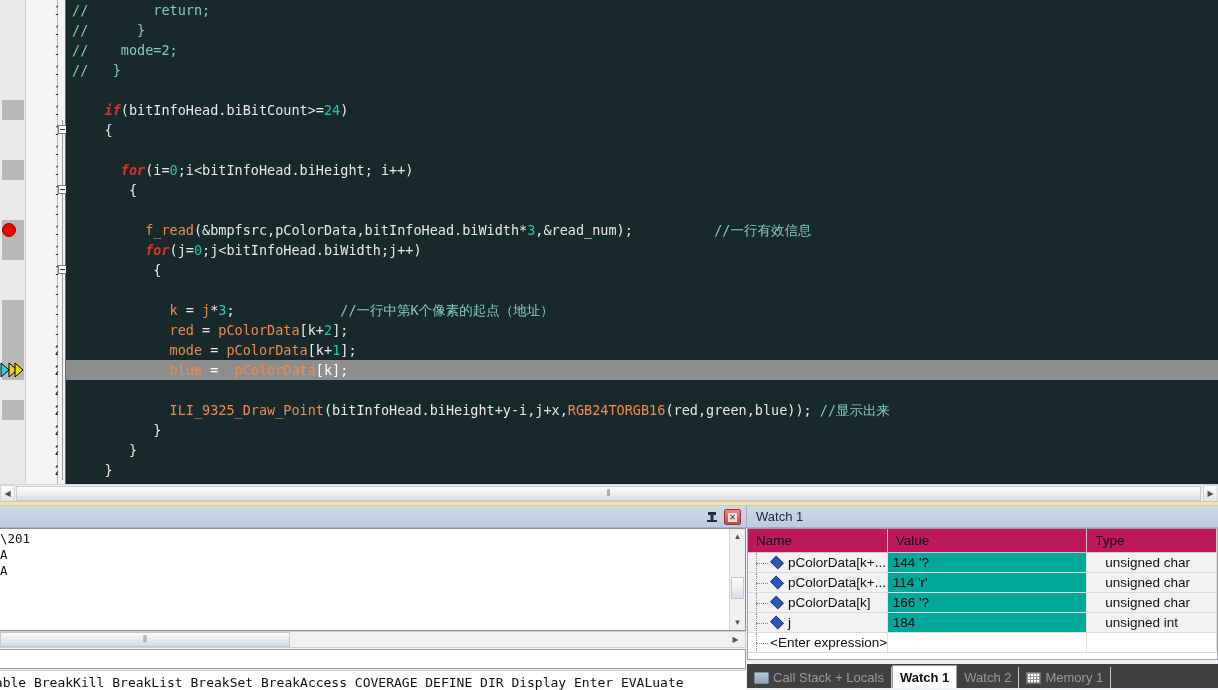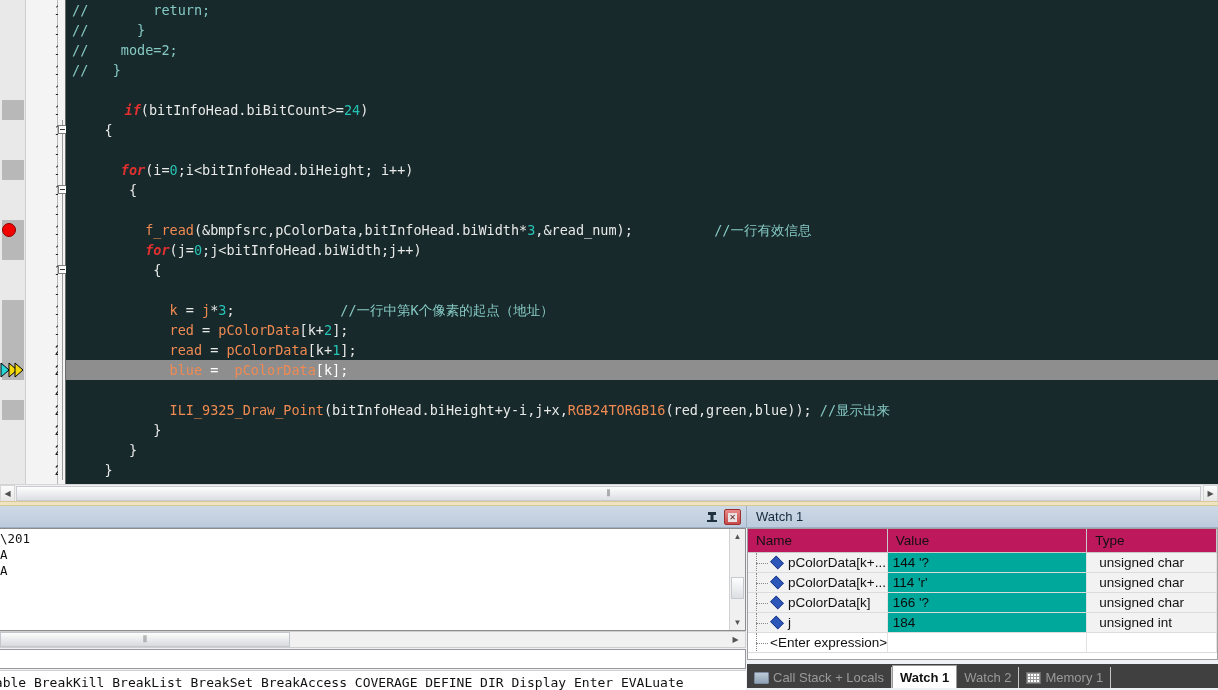--- a/index.html
+++ b/index.html
@@ -376,21 +376,21 @@
     display: flex; align-items: center;
     padding-left: 5px;
     font-size: 13.5px; color: #0b0b0b;
     background: #00a79b;
     border-right: 1px solid #e2e2e2;
     white-space: nowrap; overflow: hidden;
   }
   .wg-row .ctype {
     width: 130px;
     display: flex; align-items: center;
-    padding-left: 12px;
+    padding-left: 18px;
     font-size: 13.5px; color: #111;
     background: #f2f2f2;
     border-right: 1px solid #e2e2e2;
     white-space: nowrap; overflow: hidden;
   }
   .wg-row.enter .cname { background: #ffffff; padding-left: 0; }
   .wg-row.enter .cvalue { background: #ffffff; }
   .wg-row.enter .ctype { background: #ffffff; }
   .wg-row.enter .entertext {
     font-size: 13.5px; color: #111; white-space: nowrap;
@@ -522,33 +522,33 @@
         <div class="fold-line" style="top: 420px; height: 20px;"></div>
         <div class="fold-line" style="top: 440px; height: 20px;"></div>
         <div class="fold-line" style="top: 460px; height: 20px;"></div>
       </div>
     <div class="editor-code">
         <div class="code-line" style="top: 0px;"><span class="pad"><span class="t-cmt">//        return;</span></span></div>
         <div class="code-line" style="top: 20px;"><span class="pad"><span class="t-cmt">//      }</span></span></div>
         <div class="code-line" style="top: 40px;"><span class="pad"><span class="t-cmt">//    mode=2;</span></span></div>
         <div class="code-line" style="top: 60px;"><span class="pad"><span class="t-cmt">//   }</span></span></div>
         <div class="code-line" style="top: 80px;"><span class="pad"></span></div>
-        <div class="code-line" style="top: 100px; padding-left: 20px;"><span class="pad"><span class="t-punc">    </span><span class="t-kw">if</span><span class="t-id">(bitInfoHead.biBitCount&gt;=</span><span class="t-num">24</span><span class="t-id">)</span></span></div>
+        <div class="code-line" style="top: 100px;"><span class="pad"><span class="t-punc">    </span><span class="t-kw">if</span><span class="t-id">(bitInfoHead.biBitCount&gt;=</span><span class="t-num">24</span><span class="t-id">)</span></span></div>
         <div class="code-line" style="top: 120px;"><span class="pad"><span class="t-id">    {</span></span></div>
         <div class="code-line" style="top: 140px;"><span class="pad"></span></div>
         <div class="code-line" style="top: 160px;"><span class="pad"><span class="t-punc">      </span><span class="t-kw">for</span><span class="t-id">(i=</span><span class="t-num">0</span><span class="t-id">;i&lt;bitInfoHead.biHeight; i++)</span></span></div>
         <div class="code-line" style="top: 180px;"><span class="pad"><span class="t-id">       {</span></span></div>
         <div class="code-line" style="top: 200px;"><span class="pad"></span></div>
         <div class="code-line" style="top: 220px;"><span class="pad"><span class="t-punc">         </span><span class="t-fn">f_read</span><span class="t-id">(&amp;bmpfsrc,pColorData,bitInfoHead.biWidth*</span><span class="t-num">3</span><span class="t-id">,&amp;read_num);</span><span class="t-punc">          </span><span class="t-cmt">//一行有效信息</span></span></div>
         <div class="code-line" style="top: 240px;"><span class="pad"><span class="t-punc">         </span><span class="t-kw">for</span><span class="t-id">(j=</span><span class="t-num">0</span><span class="t-id">;j&lt;bitInfoHead.biWidth;j++)</span></span></div>
         <div class="code-line" style="top: 260px;"><span class="pad"><span class="t-id">          {</span></span></div>
         <div class="code-line" style="top: 280px;"><span class="pad"></span></div>
         <div class="code-line" style="top: 300px;"><span class="pad"><span class="t-punc">            </span><span class="t-var">k</span><span class="t-id"> = </span><span class="t-var">j</span><span class="t-id">*</span><span class="t-num">3</span><span class="t-id">;</span><span class="t-punc">             </span><span class="t-cmt">//一行中第K个像素的起点（地址）</span></span></div>
         <div class="code-line" style="top: 320px;"><span class="pad"><span class="t-punc">            </span><span class="t-var">red</span><span class="t-id"> = </span><span class="t-var">pColorData</span><span class="t-id">[k+</span><span class="t-num">2</span><span class="t-id">];</span></span></div>
-        <div class="code-line" style="top: 340px;"><span class="pad"><span class="t-punc">            </span><span class="t-var">read</span><span class="t-id"> = </span><span class="t-var">pColorData</span><span class="t-id">[k+</span><span class="t-num">1</span><span class="t-id">];</span></span></div>
+        <div class="code-line" style="top: 340px;"><span class="pad"><span class="t-punc">            </span><span class="t-var">mode</span><span class="t-id"> = </span><span class="t-var">pColorData</span><span class="t-id">[k+</span><span class="t-num">1</span><span class="t-id">];</span></span></div>
         <div class="code-line hl" style="top: 360px;"><span class="pad"><span class="t-punc">            </span><span class="t-var">blue</span><span class="t-id"> =  </span><span class="t-var">pColorData</span><span class="t-id">[k];</span></span></div>
         <div class="code-line" style="top: 380px;"><span class="pad"></span></div>
         <div class="code-line" style="top: 400px;"><span class="pad"><span class="t-punc">            </span><span class="t-fn">ILI_9325_Draw_Point</span><span class="t-id">(bitInfoHead.biHeight+y-i,j+x,</span><span class="t-fn">RGB24TORGB16</span><span class="t-id">(red,green,blue));</span><span class="t-punc"> </span><span class="t-cmt">//显示出来</span></span></div>
         <div class="code-line" style="top: 420px;"><span class="pad"><span class="t-id">          }</span></span></div>
         <div class="code-line" style="top: 440px;"><span class="pad"><span class="t-id">       }</span></span></div>
         <div class="code-line" style="top: 460px;"><span class="pad"><span class="t-id">    }</span></span></div>
       </div>
   </div>
 
   <div class="ed-hscroll">

